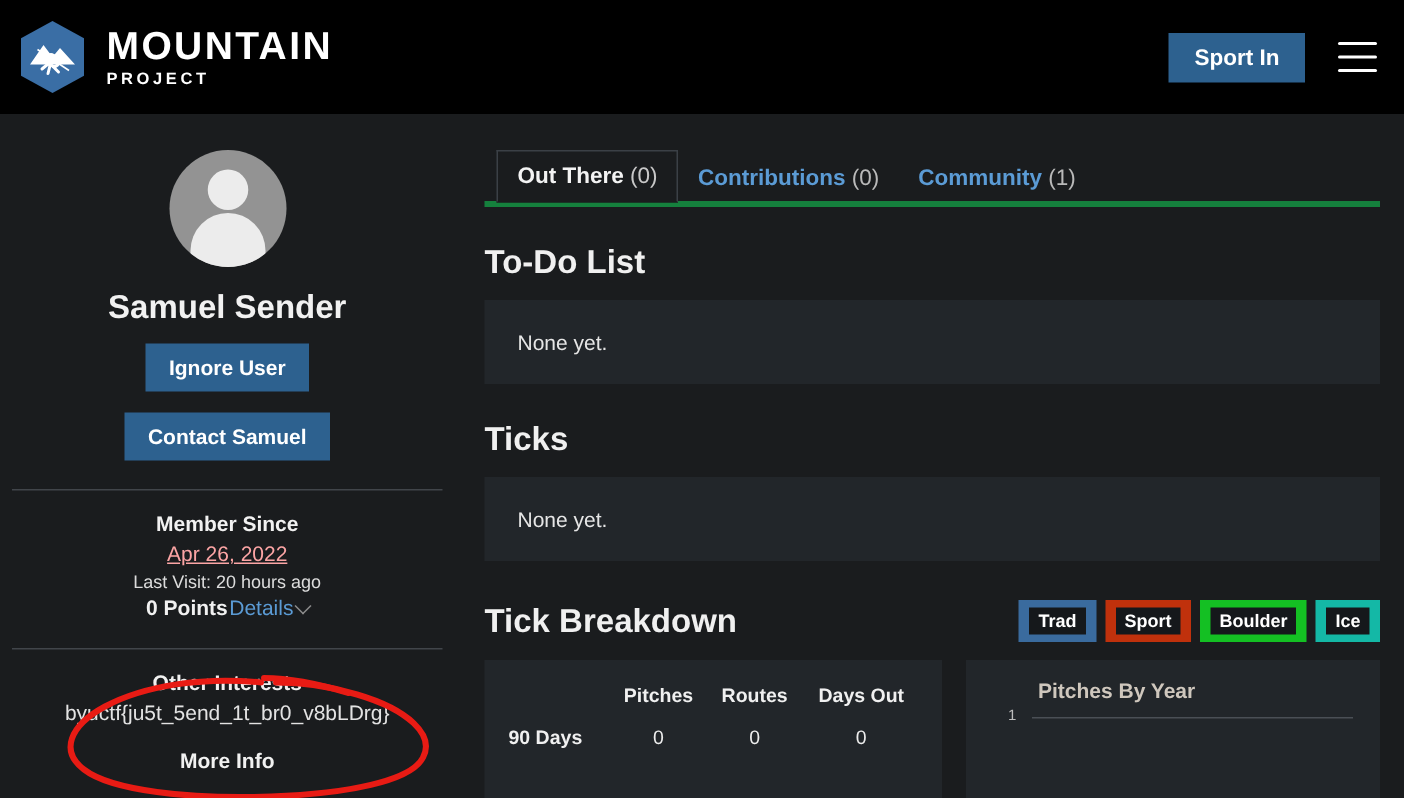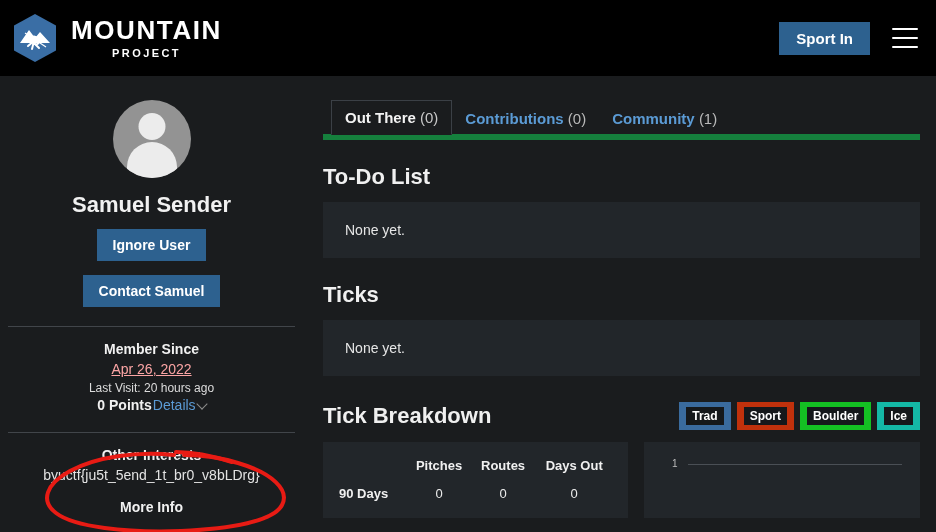--- a/index.html
+++ b/index.html
@@ -48,21 +48,20 @@
     font-weight: bold;
     letter-spacing: 1.6px;
     color: #ffffff;
   }
   .brand-sub {
     font-size: 11px;
     font-weight: bold;
     letter-spacing: 2.4px;
     color: #ffffff;
     margin-top: 5px;
-    text-align: center;
   }
   .header-right {
     display: flex;
     align-items: center;
     gap: 22px;
   }
   .signin-btn {
     background: #2d618f;
     color: #ffffff;
     font-size: 15px;
@@ -229,21 +228,21 @@
     width: 270px;
     height: 90px;
     pointer-events: none;
   }
   .interests-block {
     position: relative;
   }
 
   
   .tabs-bar {
-    border-bottom: 6px solid #15803d;
+    border-bottom: 4px solid #15803d;
     display: flex;
     align-items: flex-end;
     height: 36px;
     padding-left: 8px;
   }
   .tab {
     font-size: 15px;
     font-weight: bold;
     padding: 8px 13px 8px 13px;
     cursor: pointer;
@@ -508,20 +507,21 @@
               <td class="rowlabel">90 Days</td>
               <td>0</td>
               <td>0</td>
               <td>0</td>
             </tr>
           </tbody>
         </table>
       </div>
 
       <div class="chart-card">
+        <div class="chart-title">Pitches By Year</div>
         <div class="chart-plot">
           <div class="chart-ytick">1</div>
           <div class="chart-gridline"></div>
         </div>
       </div>
     </div>
 
   </div>
 </div>
 

